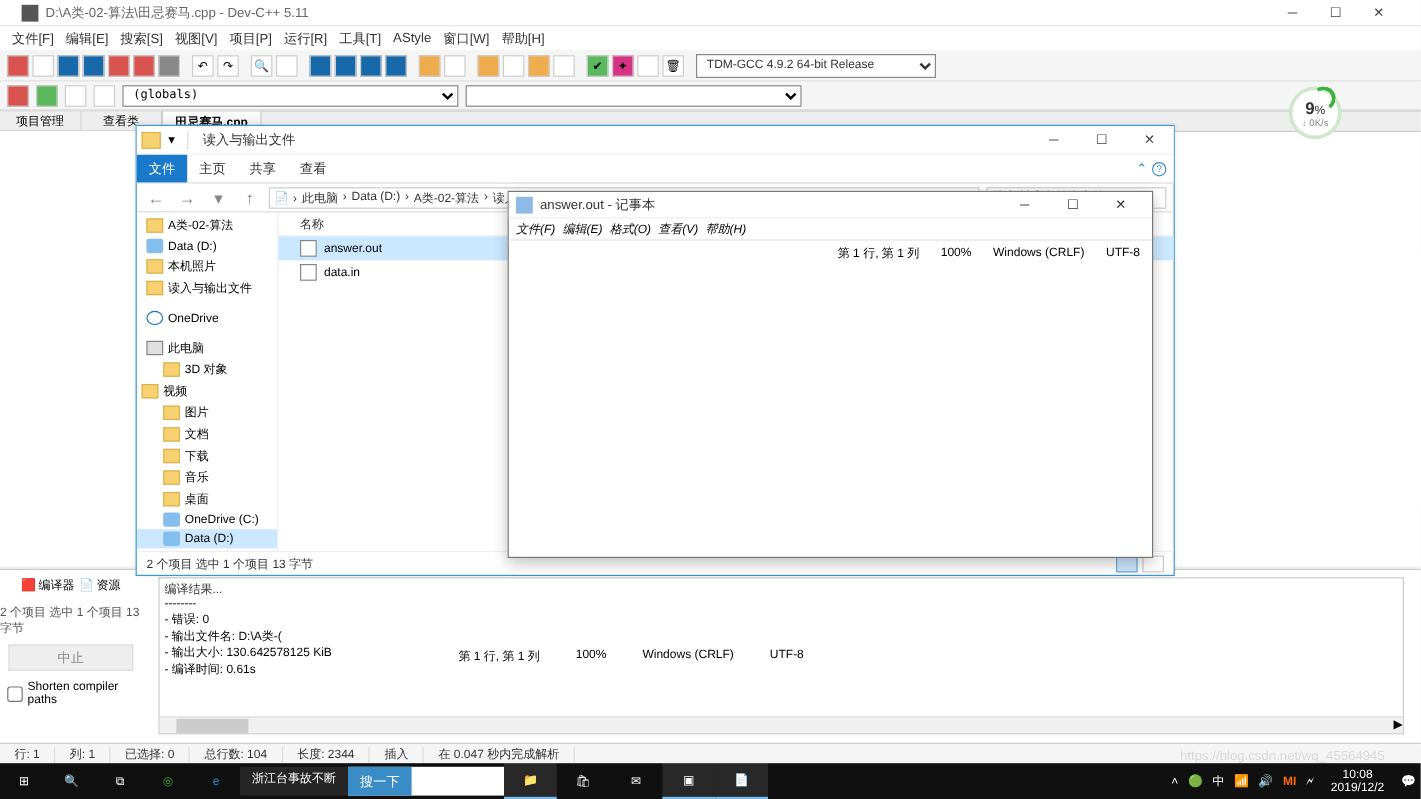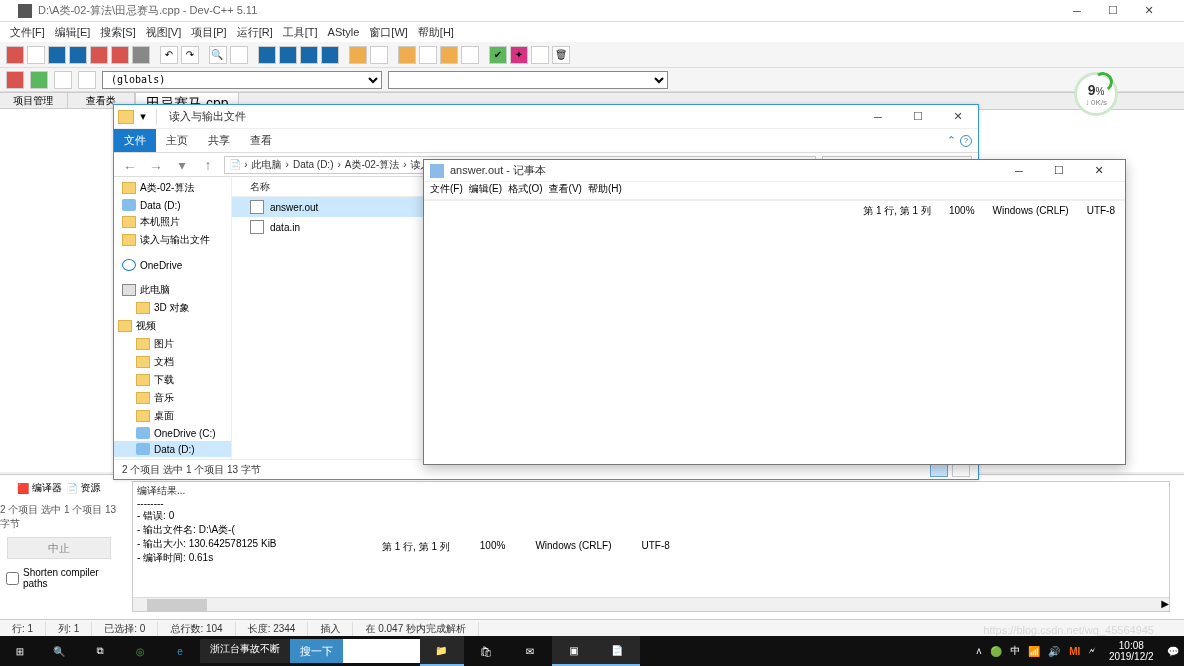--- a/index.html
+++ b/index.html
@@ -24,21 +24,21 @@
 .globals-combo { width: 280px; height: 18px; border: 1px solid #888; background: #fff; font-size: 10px; padding: 0 4px; font-family: monospace; }
 .func-combo { width: 280px; height: 18px; border: 1px solid #888; background: #fff; }
 
 .devcpp-body { display: flex; height: 380px; }
 .proj-panel { width: 136px; background: #fff; border-right: 1px solid #ccc; border-top: 1px solid #ccc; }
 .proj-tabs { display: flex; font-size: 10px; height: 16px; border-bottom: 1px solid #ccc; }
 .proj-tab { flex: 1; text-align: center; padding: 1px 0; background: #eee; border-right: 1px solid #ccc; }
 
 .editor-area { flex: 1; background: #fff; }
 .ed-tabs { height: 18px; display: flex; border-top: 1px solid #ccc; border-bottom: 1px solid #ccc; background: #eee; }
-.ed-tab { background: linear-gradient(#fff,#e5e5e5); border-right: 1px solid #ccc; padding: 2px 10px; font-size: 14px; }
+.ed-tab { background: linear-gradient(#fff,#e5e5e5); border-right: 1px solid #ccc; padding: 2px 10px; font-size: 10px; font-weight: bold; }
 .ed-code { font-family: Consolas, monospace; font-size: 11px; padding: 4px 12px; color: #07a; }
 
 
 .compile-panel { position: absolute; left: 0; right: 0; bottom: 44px; height: 148px; background: #fff; border-top: 1px solid #ccc; display: flex; }
 .cp-left { width: 118px; display: flex; flex-direction: column; align-items: center; padding-top: 4px; gap: 6px; }
 .cp-left-tabs { display: flex; font-size: 10px; gap: 4px; padding: 2px 4px; }
 .cp-left-tabs span { display: flex; align-items: center; gap: 2px; }
 .abort-btn { width: 104px; height: 22px; background: #eee; border: 1px solid #ddd; color: #888; font-size: 11px; }
 .chk { display: flex; align-items: center; gap: 4px; font-size: 10px; padding: 2px 6px; }
 .cp-right { flex: 1; font-family: 'Courier New', monospace; font-size: 10px; padding: 4px 8px; overflow: hidden; display: flex; flex-direction: column; }
@@ -82,26 +82,26 @@
 .ex-list-hdr { height: 20px; border-bottom: 1px solid #eee; display: flex; align-items: center; padding: 0 18px; font-size: 10px; color: #333; }
 .ex-item { display: flex; align-items: center; gap: 6px; padding: 3px 18px; font-size: 10px; }
 .ex-item.sel { background: #cce8ff; }
 .ex-item .fic { width: 14px; height: 14px; background: #fff; border: 1px solid #888; }
 .ex-sb { height: 20px; border-top: 1px solid #eee; display: flex; align-items: center; font-size: 10px; color: #333; padding: 0 8px; gap: 8px; }
 .ex-sb .rt { margin-left: auto; display: flex; gap: 4px; }
 .ex-sb .vbtn { width: 18px; height: 14px; border: 1px solid #ccc; }
 .ex-sb .vbtn.act { background: #cce8ff; border-color: #6ea8d8; }
 
 
-.notepad { position: absolute; left: 423px; top: 159px; width: 703px; height: 306px; background: #fff; border: 1px solid #777; box-shadow: 0 4px 12px rgba(0,0,0,0.25); }
+.notepad { position: absolute; left: 423px; top: 159px; width: 538px; height: 306px; background: #fff; border: 1px solid #777; box-shadow: 0 4px 12px rgba(0,0,0,0.25); }
 .np-title { height: 22px; display: flex; align-items: center; padding: 0 6px; background: #fff; border-bottom: 1px solid #eee; }
 .np-title .ic { width: 14px; height: 14px; background: #8dbbe8; margin-right: 6px; }
 .np-title .t { flex: 1; font-size: 11px; color: #333; }
 .np-title .wb { width: 40px; height: 20px; display: flex; align-items: center; justify-content: center; color: #333; }
-.np-menu { height: 18px; display: flex; align-items: flex-start; gap: 6px; padding: 0 6px; font-size: 10px; border-bottom: 1px solid #eee; }
+.np-menu { height: 18px; display: flex; align-items: center; gap: 6px; padding: 0 6px; font-size: 10px; border-bottom: 1px solid #eee; font-style: italic; }
 .np-body { font-family: Consolas, 'Courier New', monospace; font-size: 18px; padding: 2px 4px; height: calc(100% - 22px - 18px - 20px); overflow: hidden; position: relative; line-height: 1.3; }
 .np-body .vsb { position: absolute; top: 0; right: 0; width: 14px; bottom: 0; background: #f0f0f0; border-left: 1px solid #e5e5e5; }
 .np-body .vsb .ar { height: 12px; text-align:center; font-size:8px; color:#888; }
 .np-sb { height: 20px; border-top: 1px solid #eee; display: flex; align-items: center; font-size: 10px; justify-content: flex-end; gap: 18px; padding: 0 10px; }
 
 
 .pct-badge { position: absolute; top: 72px; right: 66px; width: 44px; height: 44px; border-radius: 50%; border: 3px solid #cfe8cc; background: #fff; display: flex; flex-direction: column; align-items: center; justify-content: center; font-size: 10px; color: #333; }
 .pct-badge .p { font-size: 14px; font-weight: bold; }
 .pct-badge .arc { position:absolute; top:-3px; right:2px; width:20px; height:20px; border:3px solid #3db03d; border-left-color:transparent; border-bottom-color:transparent; border-radius:50%; transform:rotate(10deg); }
 
@@ -170,20 +170,21 @@
     <div class="tb-btn c-yellow"></div>
     <div class="tb-btn"></div>
     <div class="tb-btn c-yellow"></div>
     <div class="tb-btn"></div>
     <div class="tb-sep"></div>
     <div class="tb-btn c-green">✔</div>
     <div class="tb-btn c-pink">✦</div>
     <div class="tb-btn"></div>
     <div class="tb-btn">🗑</div>
     <div class="tb-sep"></div>
+    <select class="compiler-combo"><option>TDM-GCC 4.9.2 64-bit Release</option></select>
   </div>
   <div class="devcpp-tb2">
     <div class="tb-btn c-red"></div>
     <div class="tb-btn c-green"></div>
     <div class="tb-btn"></div>
     <div class="tb-btn"></div>
     <select class="globals-combo"><option>(globals)</option></select>
     <select class="func-combo"></select>
   </div>
   <div class="devcpp-body">

